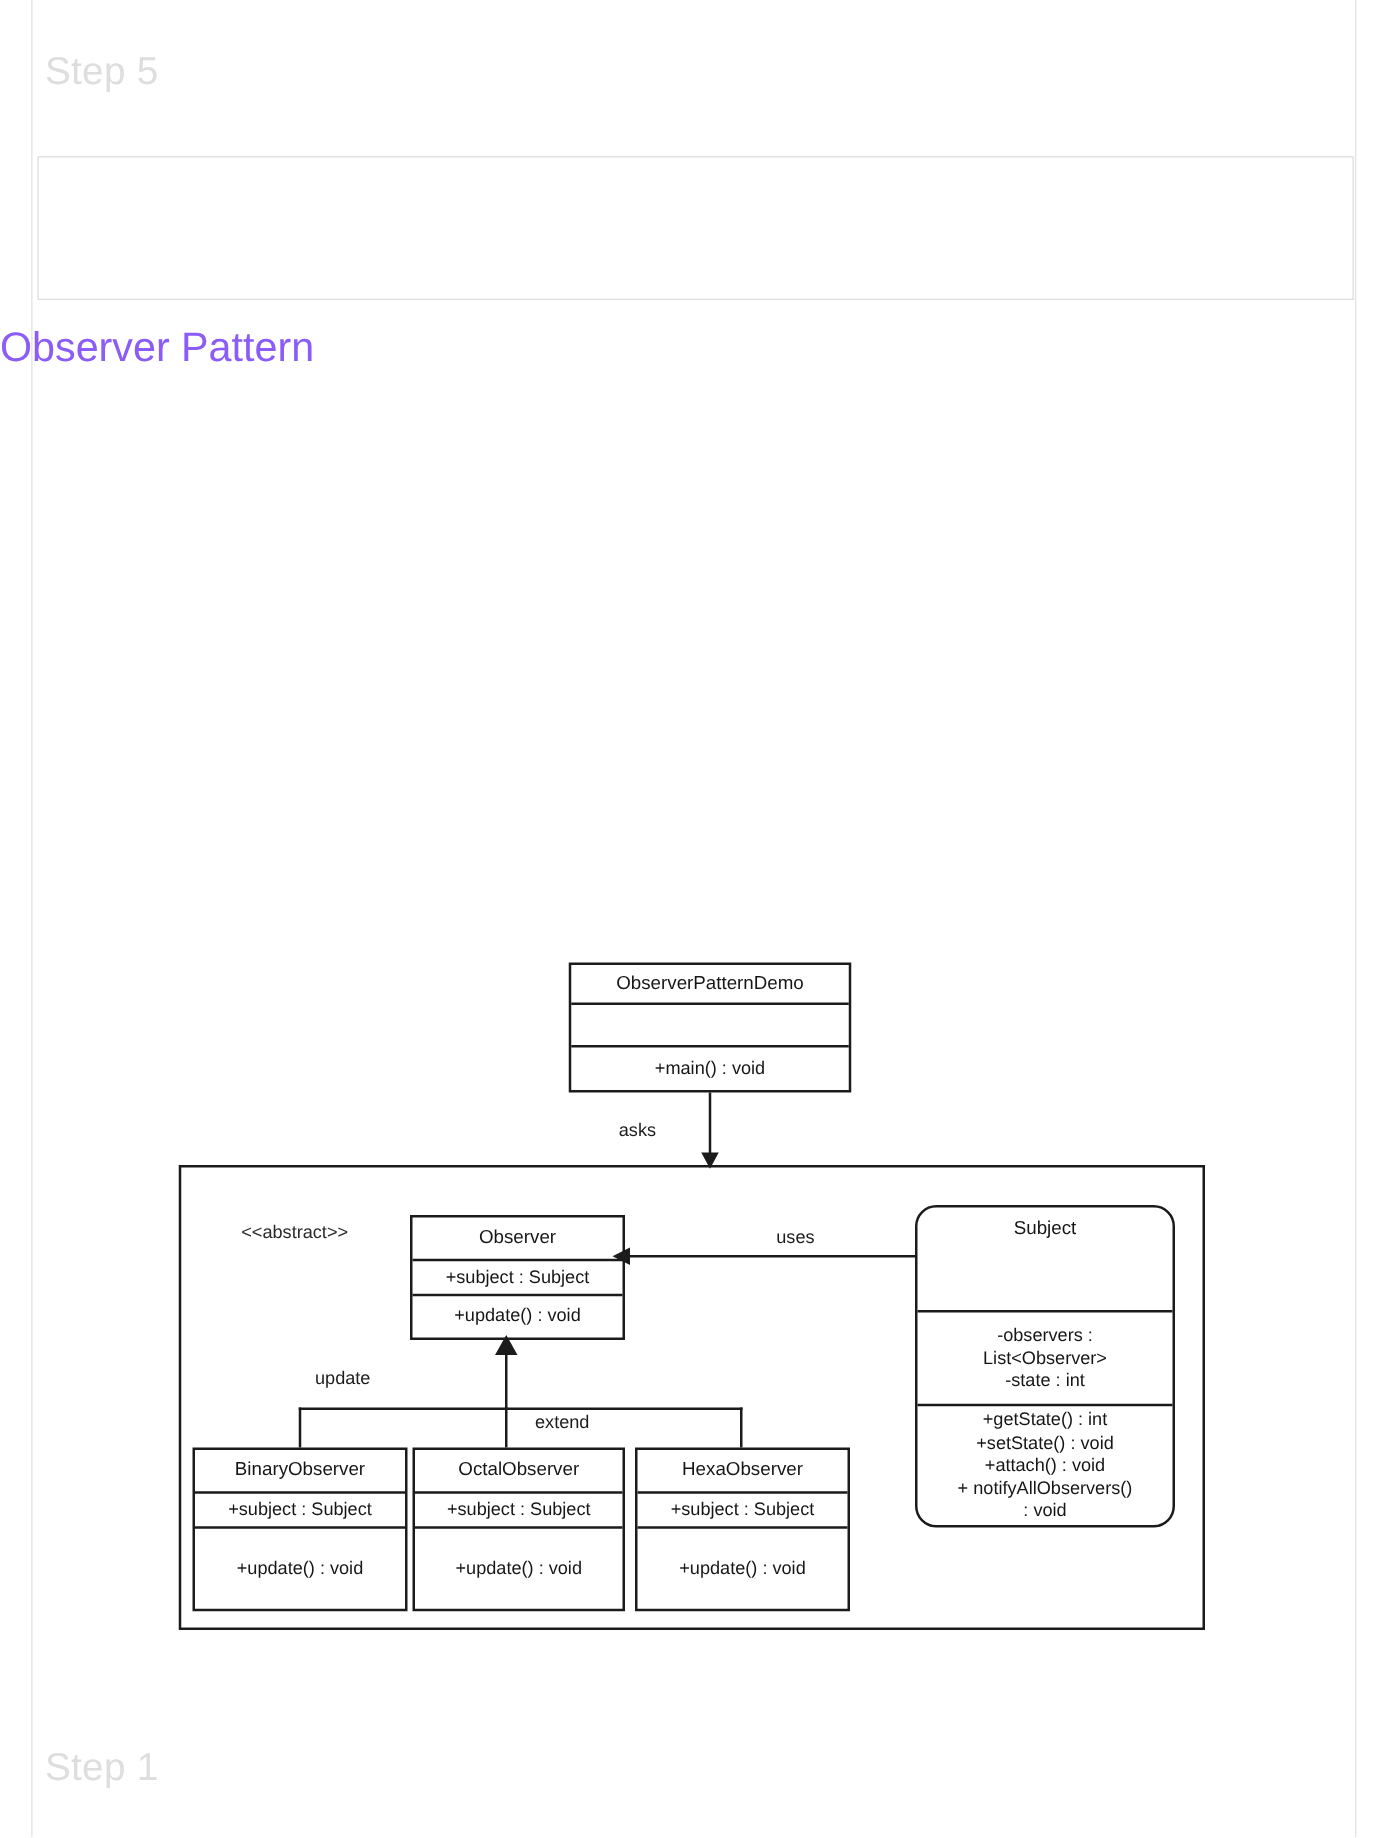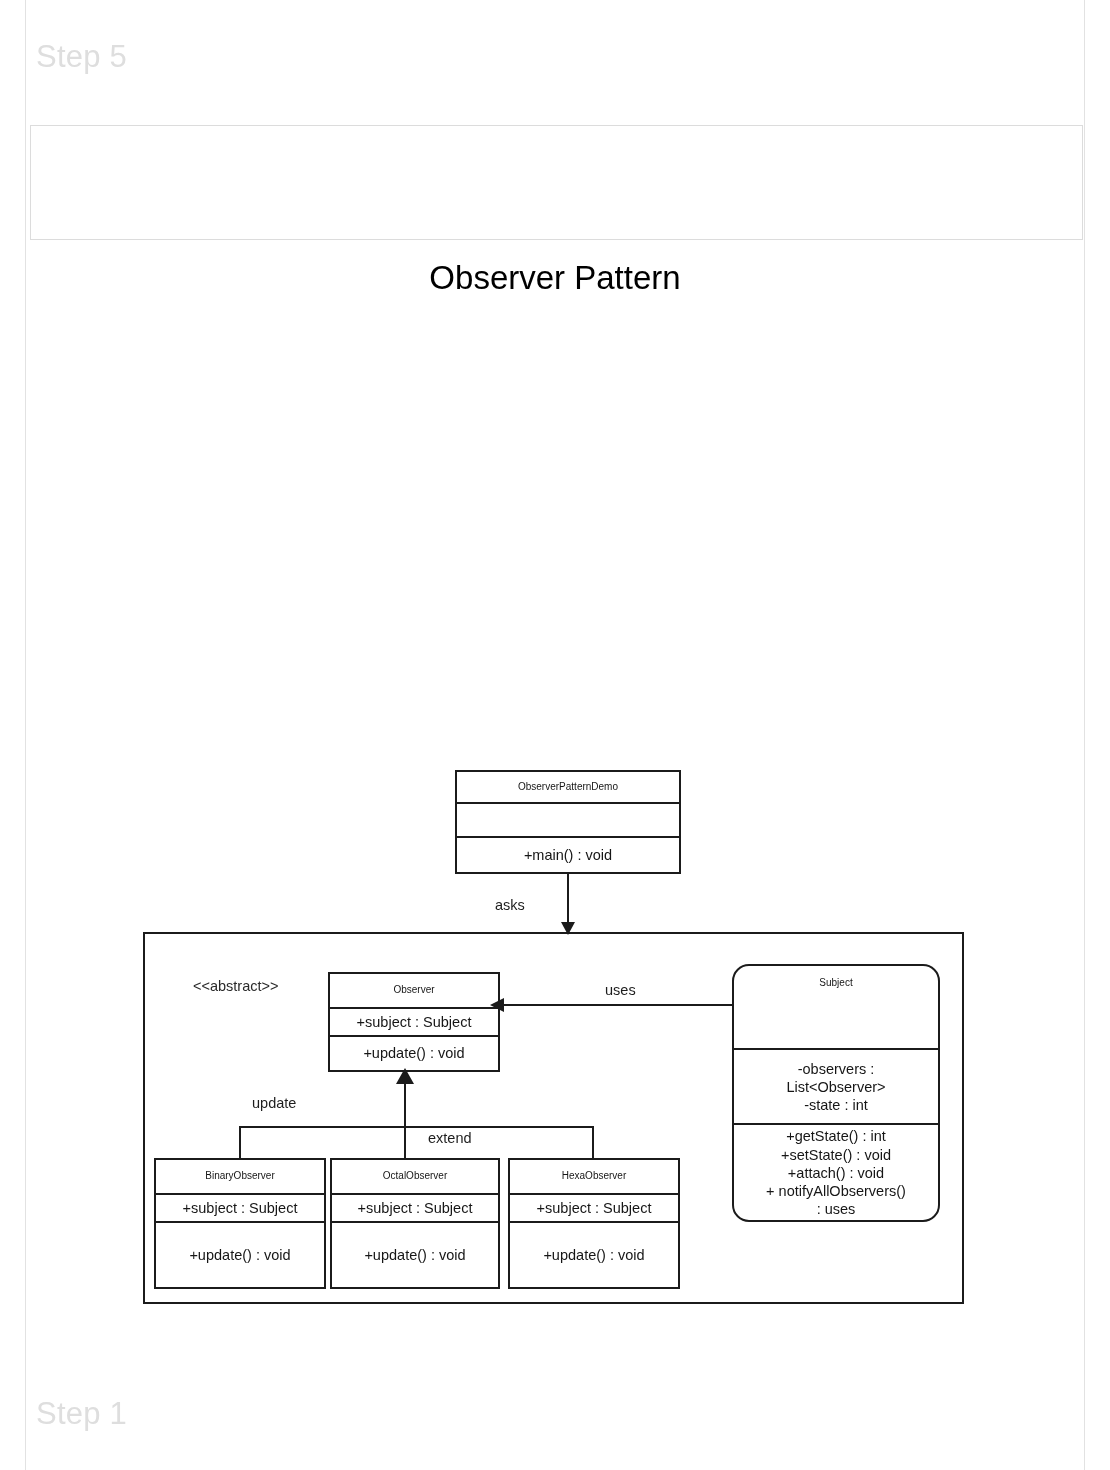--- a/index.html
+++ b/index.html
@@ -40,22 +40,22 @@
   }
   #heading-step5       { left: 36px;  top: 12px; }
   #heading-implementation { left: 36px; top: 452px; }
   #heading-step1       { left: 36px;  top: 1369px; }
 
   #title-observer-pattern {
     position: absolute;
     left: 0;
     right: 0;
     top: 259px;
-    text-align: center;
-    color: #000000;
+    text-align: left;
+    color: #8b5cf6;
     font-size: 33px;
     white-space: nowrap;
   }
 
   #empty-panel {
     position: absolute;
     left: 30px;
     top: 125px;
     width: 1053px;
     height: 115px;
@@ -89,21 +89,21 @@
     align-items: center;
     justify-content: center;
     text-align: center;
     padding: 2px 4px;
     line-height: 1.25;
   }
   .uml-compartment.divided {
     border-top: 2px solid #1b1b1b;
   }
   .uml-name {
-    font-size: 10px;
+    font-size: 15px;
   }
   .uml-multi {
     flex-direction: column;
     justify-content: center;
   }
   .uml-multi > span { display: block; }
 
   
   #package-frame {
     position: absolute;
@@ -152,21 +152,21 @@
 
   
   .edge-label {
     position: absolute;
     font-size: 14.5px;
     color: #1d1d1d;
     background: transparent;
     white-space: nowrap;
   }
   #label-asks    { left: 495px; top: 897px; }
-  #label-uses    { left: 605px; top: 982px; }
+  #label-uses    { left: 621px; top: 982px; }
   #label-extends { left: 252px; top: 1095px; }
   #label-extend  { left: 428px; top: 1130px; }
 
   
   .line {
     position: absolute;
     background: #1b1b1b;
   }
   .line.h { height: 2px; }
   .line.v { width: 2px; }
@@ -253,21 +253,21 @@
       <div class="uml-compartment divided uml-multi c-attrs">
         <span>-observers  :</span>
         <span>List&lt;Observer&gt;</span>
         <span>-state : int</span>
       </div>
       <div class="uml-compartment divided uml-multi c-ops">
         <span>+getState() : int</span>
         <span>+setState() : void</span>
         <span>+attach() : void</span>
         <span>+ notifyAllObservers()</span>
-        <span>: uses</span>
+        <span>: void</span>
       </div>
     </div>
 
     <div class="line h" id="edge-uses-line"></div>
     <div id="edge-uses-head"></div>
     <div class="edge-label" id="label-uses">uses</div>
 
     <div id="edge-inherit-head"></div>
     <div class="line v" id="edge-inherit-stem"></div>
     <div class="line h" id="edge-inherit-bar"></div>

